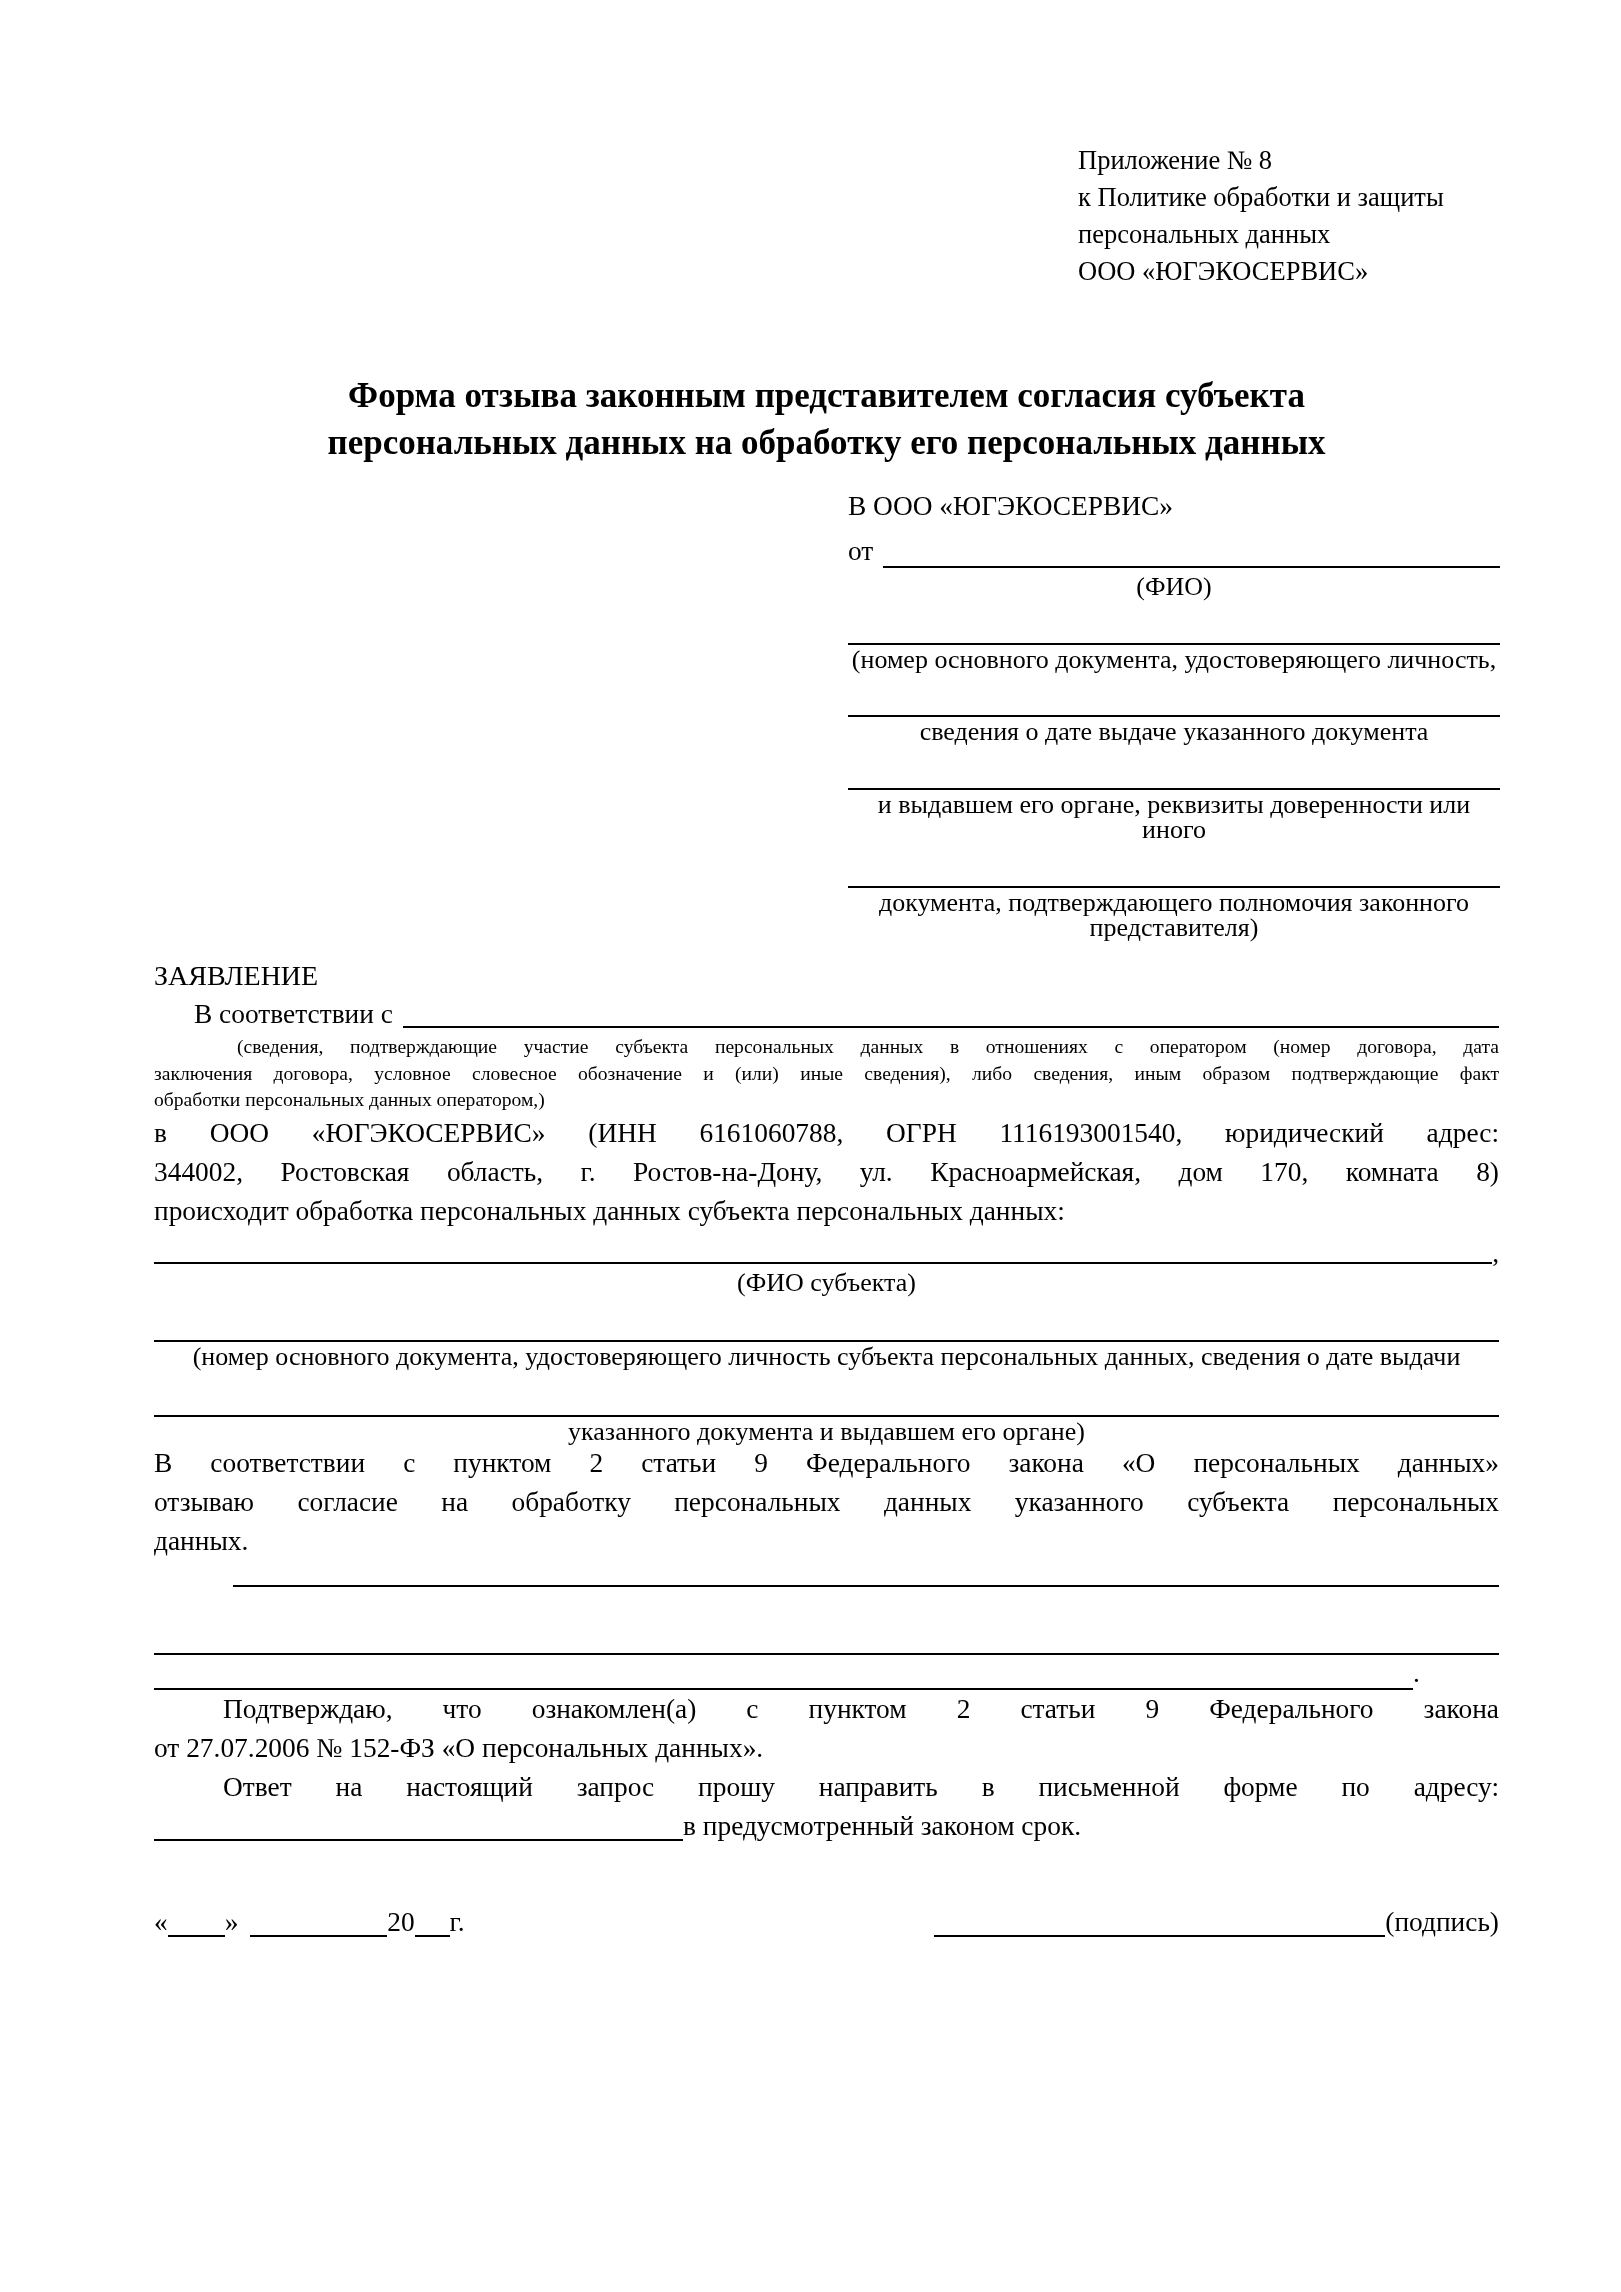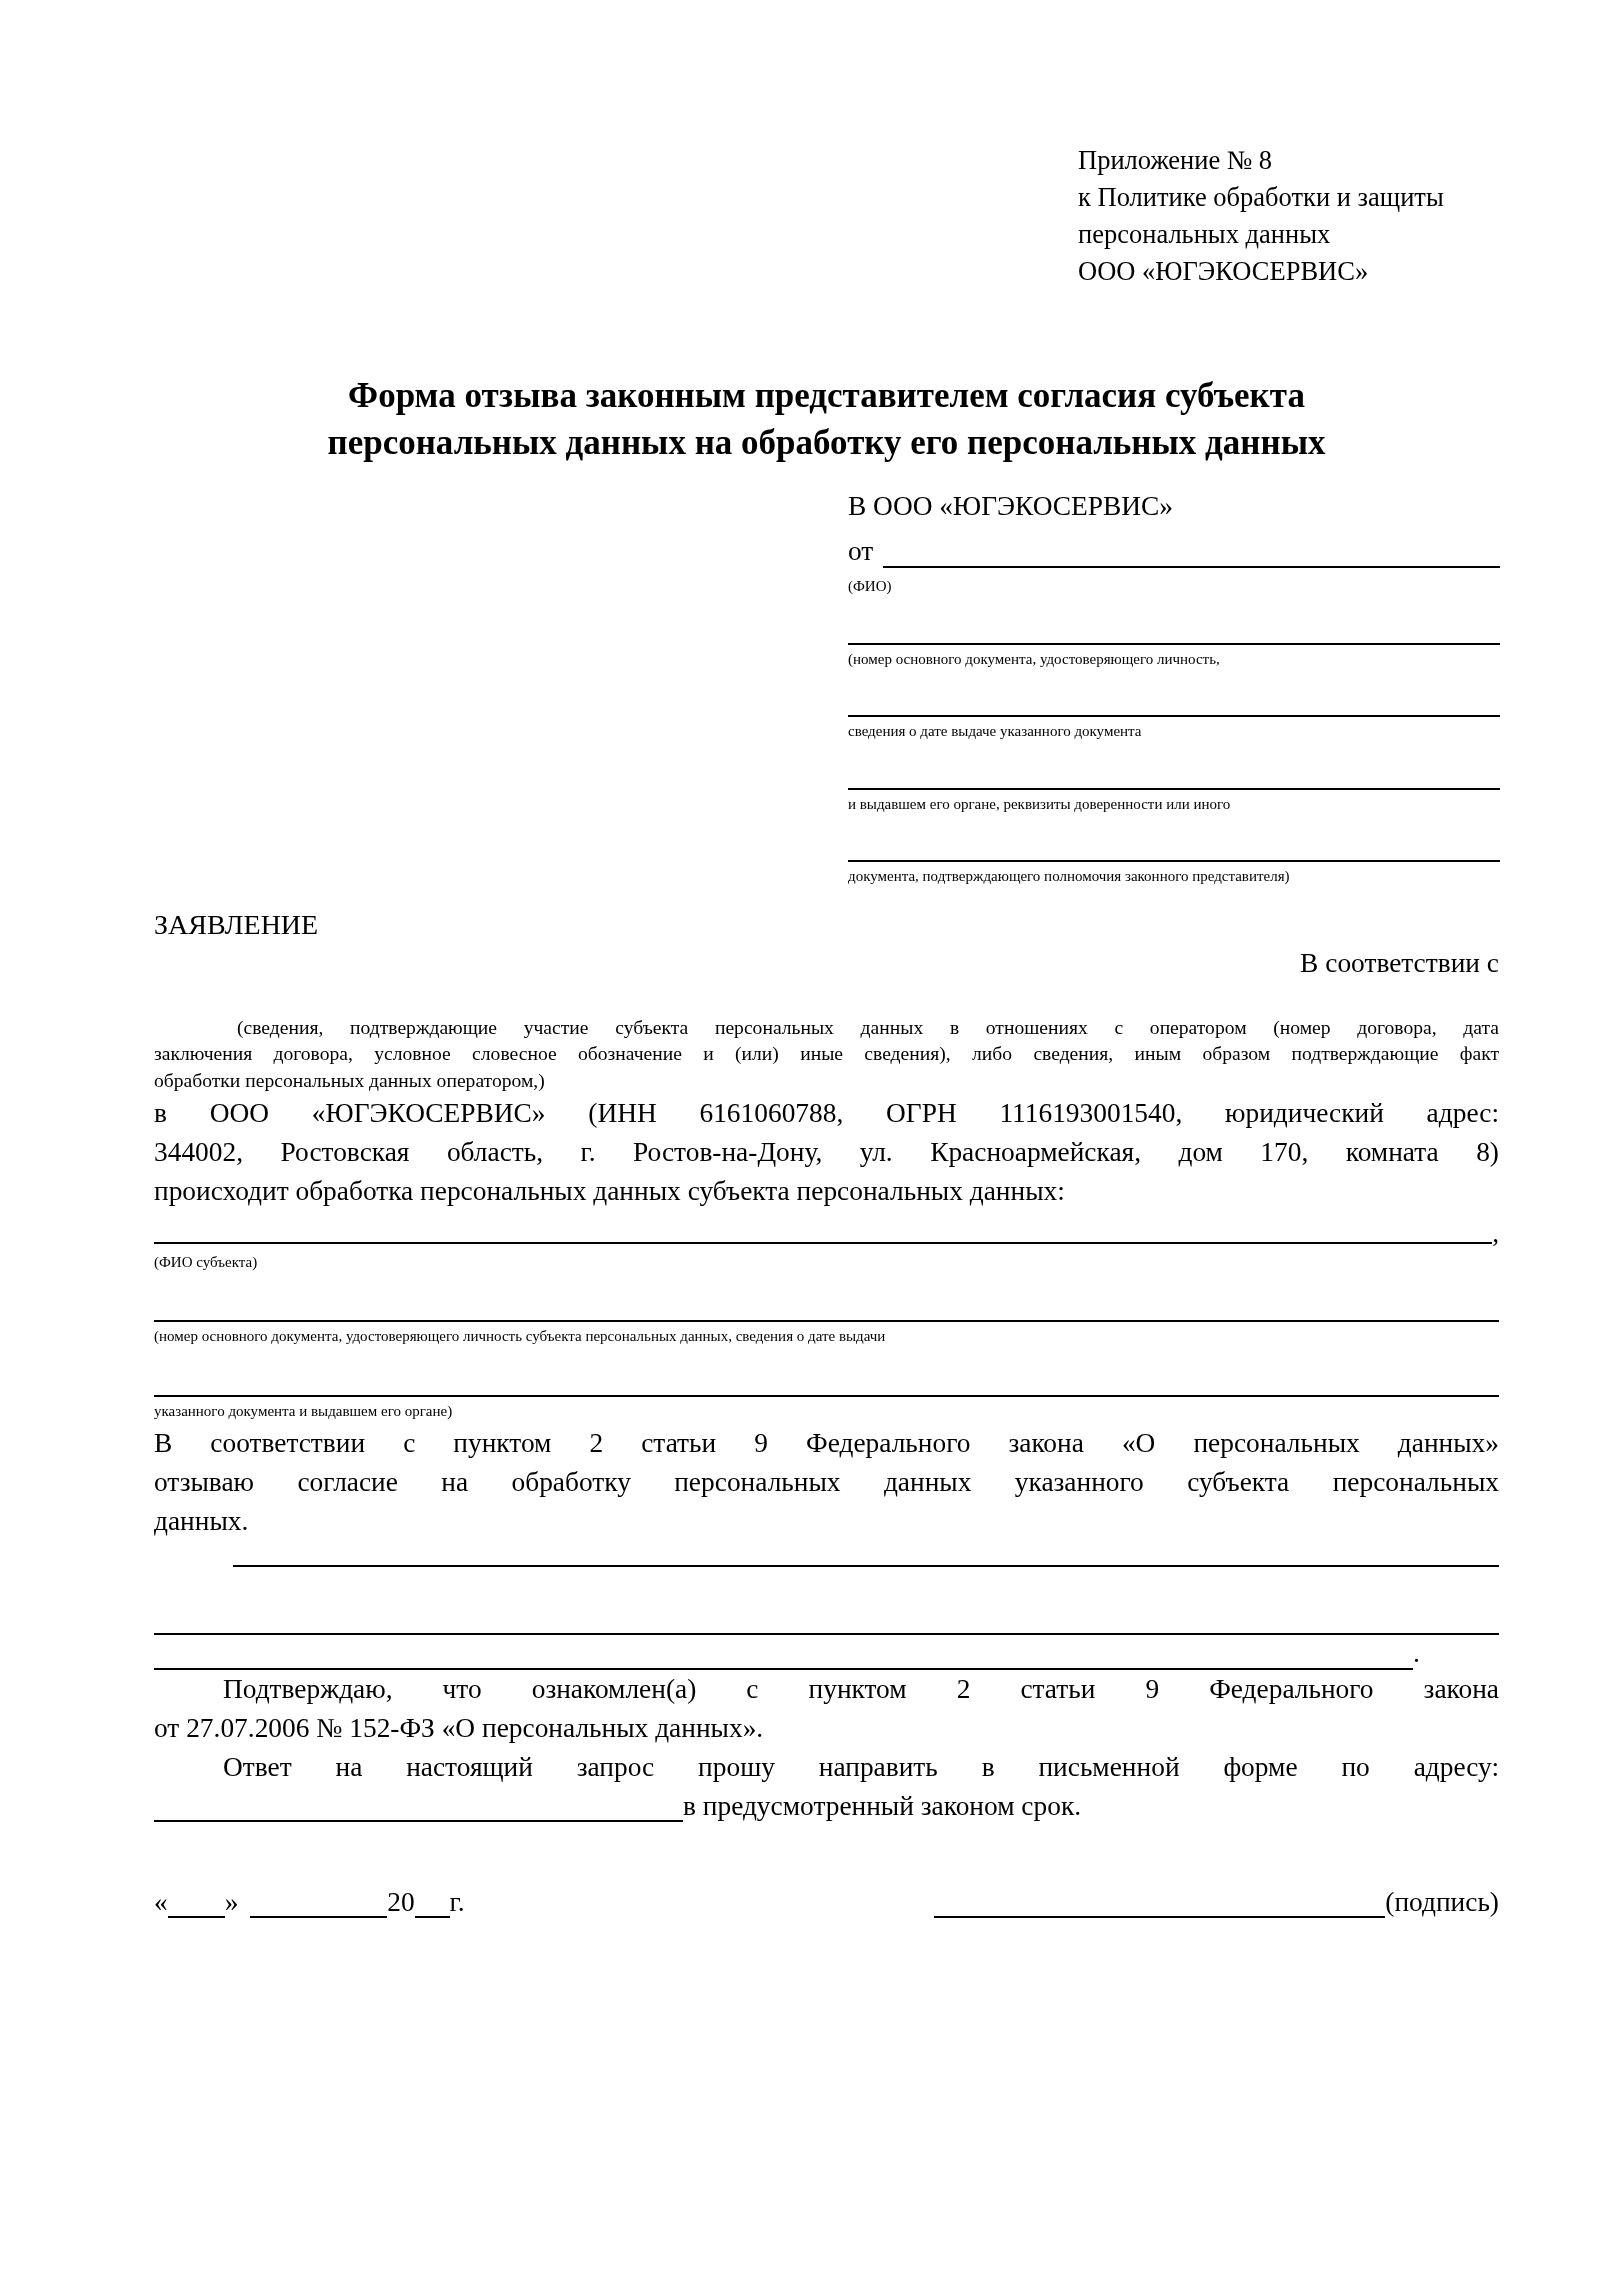--- a/index.html
+++ b/index.html
@@ -38,36 +38,36 @@
     line-height: 45px;
   }
   .row { display: flex; align-items: flex-end; text-align: right; }
   .fill {
     flex: 1 1 auto;
     border-bottom: 2px solid #000;
     margin: 0 0 5.9px 9.8px;
     height: 23.5px;
   }
   .cap {
-    font-size: 15px;
+    font-size: 26px;
     line-height: 25.5px;
-    text-align: left;
+    text-align: center;
   }
   .blank-line {
     border-bottom: 2px solid #000;
     height: 43px;
     margin-bottom: 2px;
   }
   
   .heading {
     margin-top: 15.7px;
     text-align: left;
     font-size: 28px;
   }
-  .accordance { margin-left: 60px; flex-direction: column; }
+  .accordance { margin-left: 40px; }
   .note {
     font-size: 19.6px;
     line-height: 26.5px;
   }
   .note .first { text-indent: 83px; }
   .just { text-align: justify; text-align-last: justify; }
   .full-blank { border-bottom: 2px solid #000; }
   .comma-row { margin-top: 5.9px; }
   .comma-row .fill { margin-left: 0; }
   .tail-char { flex: 0 0 auto; line-height: 33px; }

